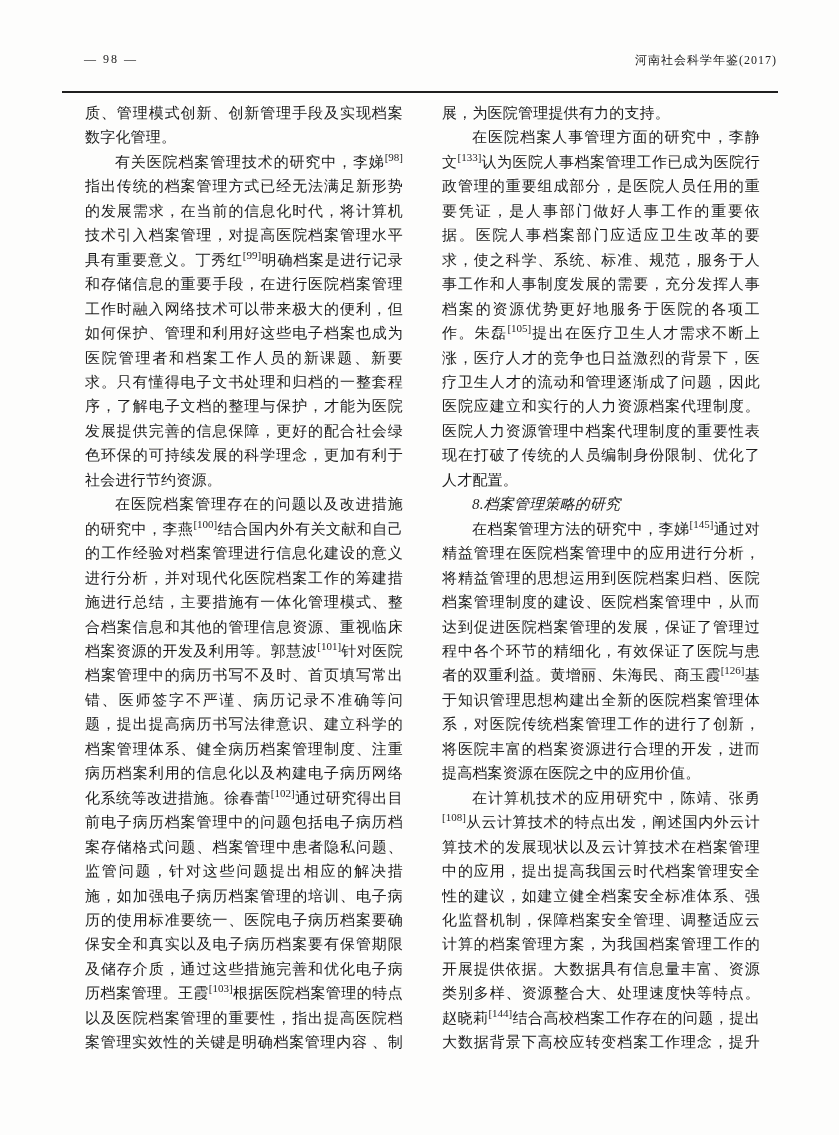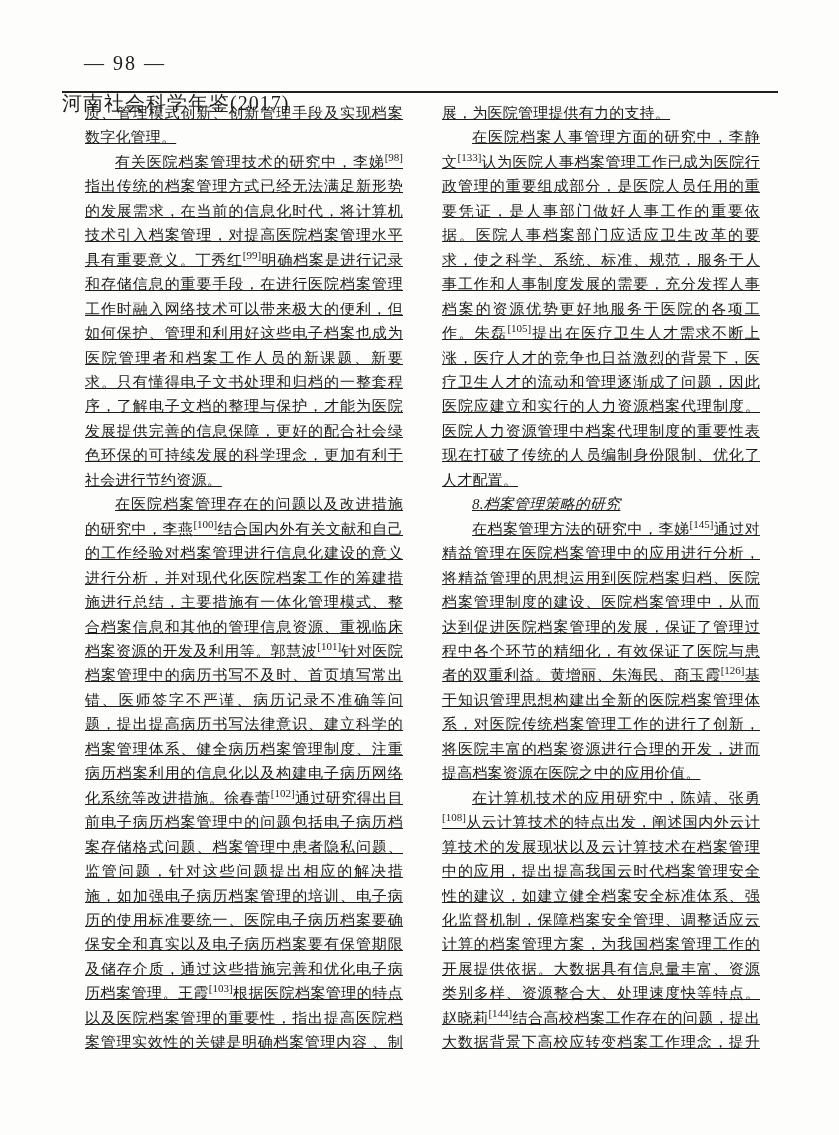--- a/index.html
+++ b/index.html
@@ -12,59 +12,57 @@
     color: #1c1c1c;
     font-family: "Liberation Serif", "DejaVu Serif", serif;
     overflow: hidden;
   }
   .running-header {
     position: absolute;
     top: 50px;
     left: 62px;
     right: 62px;
     height: 26px;
-    font-size: 20px;
+    font-size: 12px;
   }
   .page-number {
     position: absolute;
     left: 22px;
     top: 2px;
     letter-spacing: 2px;
     white-space: nowrap;
   }
   .book-title {
     position: absolute;
     left: 0;
     right: 0;
     top: 2px;
-    text-align: left;
+    text-align: right;
     letter-spacing: 1px;
     white-space: nowrap;
-    margin-top: 38px;
   }
   .header-rule {
     position: absolute;
     top: 91px;
     left: 62px;
     right: 61px;
     height: 2px;
     background: #1f1f1f;
   }
   .columns {
     position: absolute;
     top: 101px;
     left: 85px;
     display: flex;
     gap: 39px;
   }
   .column {
     width: 318px;
     height: 958px;
     overflow: hidden;
-    text-decoration: underline;
   }
   .para {
     margin: 0;
     font-size: 15px;
     line-height: 24.45px;
     text-align: justify;
     text-justify: inter-ideograph;
     text-indent: 2em;
     letter-spacing: 0.2px;
   }

